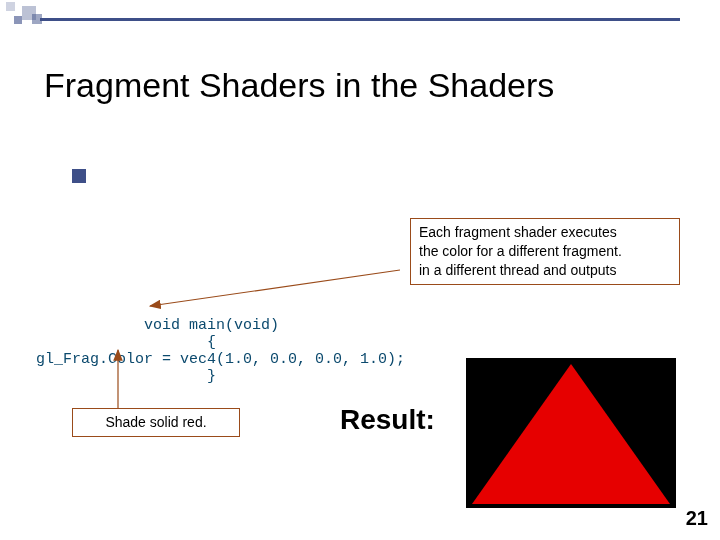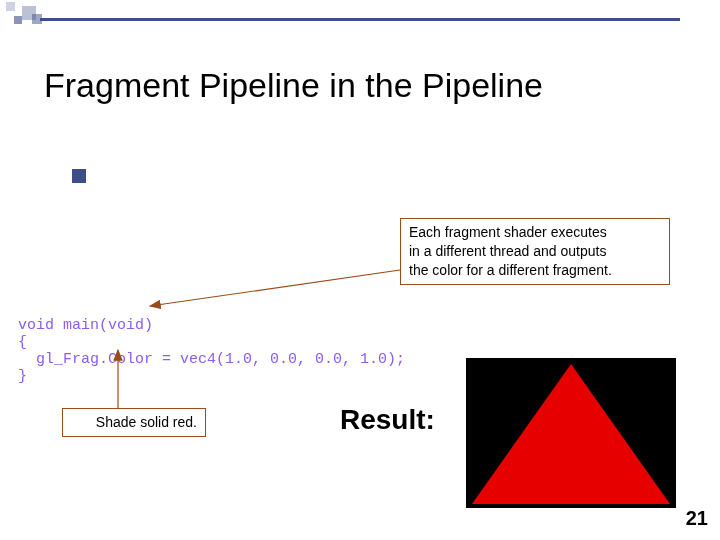--- a/index.html
+++ b/index.html
@@ -52,41 +52,43 @@
 
   .callout {
     position: absolute;
     border: 1px solid #9a4b1a;
     background: #fff;
     font-size: 14px;
     line-height: 1.35;
     color: #000;
     padding: 4px 8px;
     box-sizing: border-box;
+    margin-left: 10px;
   }
   .callout.right {
     left: 400px;
     top: 218px;
     width: 270px;
   }
   .callout.bottom {
     left: 62px;
     top: 408px;
-    width: 144px;
-    text-align: right;
+    width: 168px;
+    text-align: center;
   }
 
   .code {
     position: absolute;
     left: 18px;
     top: 300px;
     font-family: "Courier New", monospace;
     font-size: 15px;
     white-space: pre;
-    color: #8b5cf6;
+    color: #0c4a6e;
+    text-align: center;
   }
 
   .arrow-svg {
     position: absolute;
     pointer-events: none;
   }
 
   .result-label {
     position: absolute;
     left: 340px;
@@ -118,30 +120,30 @@
 <body>
 
 <div class="deco-top">
   <span class="sq s1"></span>
   <span class="sq s2"></span>
   <span class="sq s3"></span>
   <span class="sq s4"></span>
   <span class="bar"></span>
 </div>
 
-<div class="title">Fragment Pipeline in the Pipeline</div>
+<div class="title">Fragment Shaders in the Shaders</div>
 
 <div class="bullet-row">
   <span class="bullet-sq"></span>
 </div>
 
 <div class="callout right">
   <div>Each fragment shader executes</div>
+  <div>the color for a different fragment.</div>
   <div>in a different thread and outputs</div>
-  <div>the color for a different fragment.</div>
 </div>
 
 <svg class="arrow-svg" style="left:0;top:0" width="720" height="540">
   <defs>
     <marker id="ah1" markerWidth="10" markerHeight="8" refX="9" refY="4" orient="auto">
       <path d="M0,0 L10,4 L0,8 Z" fill="#9a4b1a"></path>
     </marker>
   </defs>
   <line x1="400" y1="270" x2="150" y2="306" stroke="#9a4b1a" stroke-width="1.2" marker-end="url(#ah1)"></line>
 </svg>

